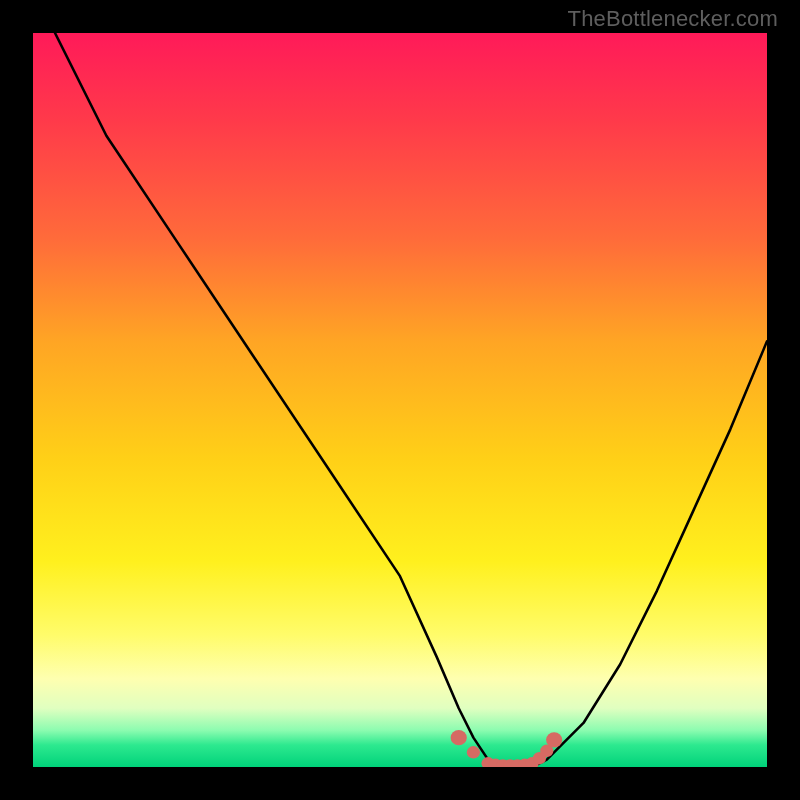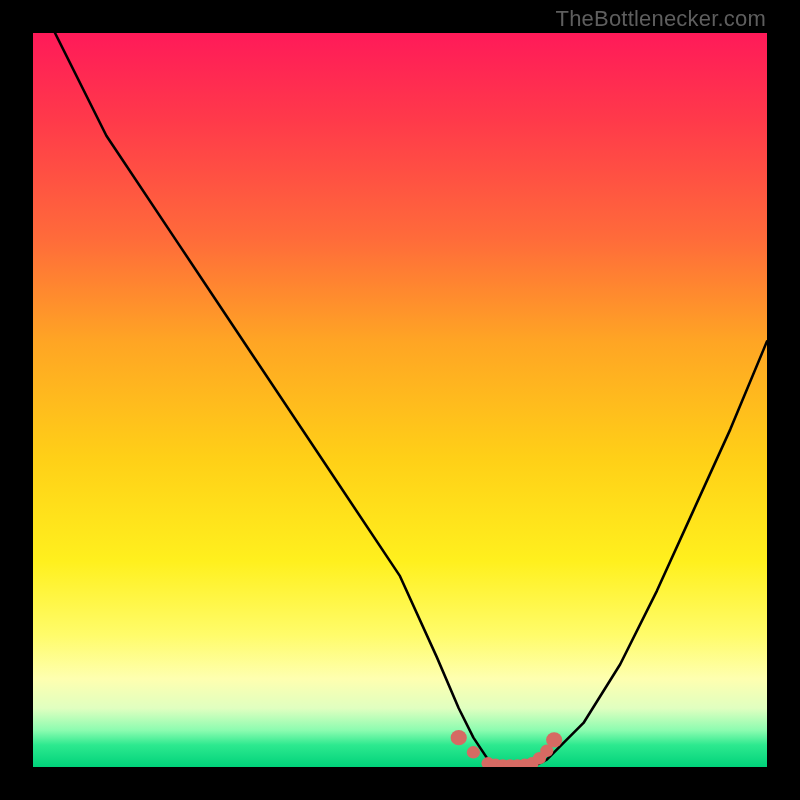--- a/index.html
+++ b/index.html
@@ -42,21 +42,21 @@
     position: absolute;
     inset: 0;
   }
   .dots {
     position: absolute;
     inset: 0;
   }
   .attribution {
     position: absolute;
     top: 6px;
-    right: 34px;
+    right: 22px;
     color: #5e5e5e;
     font-size: 22px;
     letter-spacing: 0.2px;
   }
 </style>
 </head>
 <body>
 
 <div class="attribution">TheBottlenecker.com</div>
 

